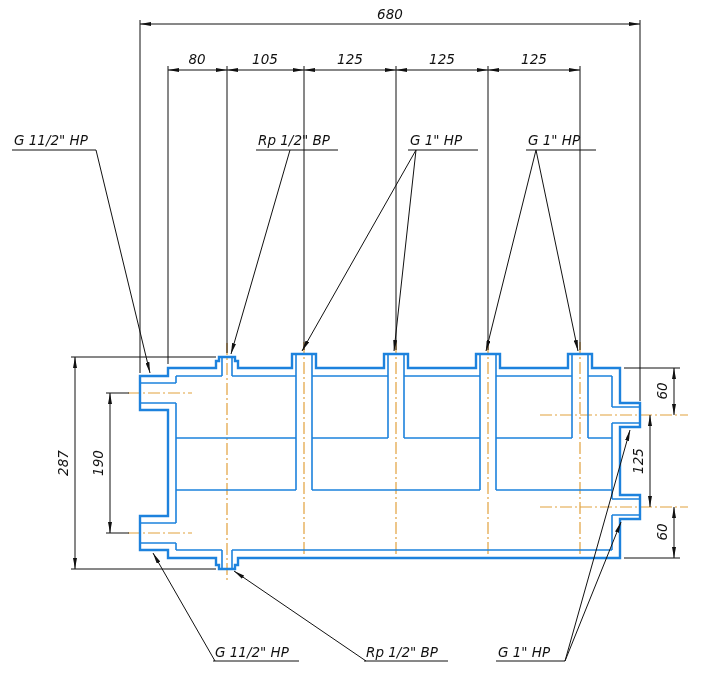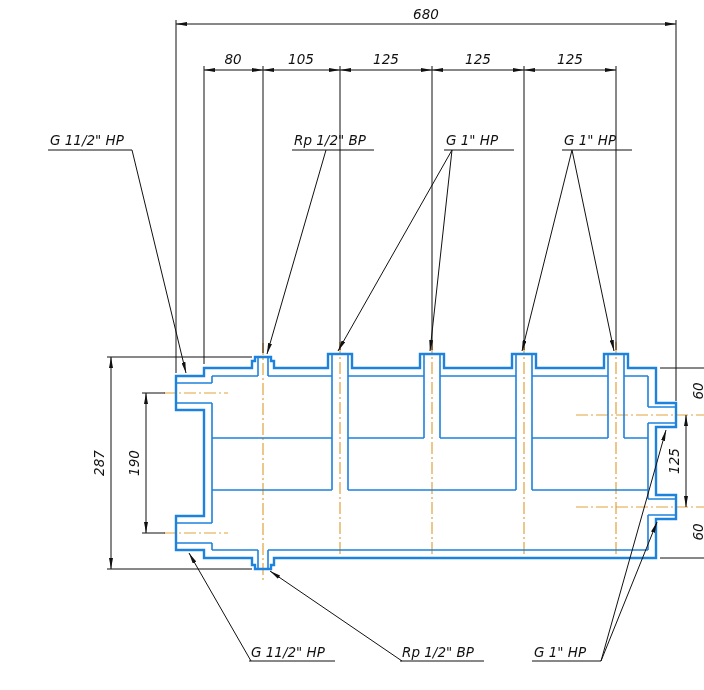--- a/index.html
+++ b/index.html
@@ -4,21 +4,21 @@
 <style>
   html, body {
     margin: 0;
     padding: 0;
     background: #ffffff;
     width: 704px;
     height: 690px;
     overflow: hidden;
     font-family: "DejaVu Sans", sans-serif;
   }
-  .canvas-wrap { width: 668px; height: 690px; margin-left: 36px; }
+  .canvas-wrap { width: 668px; height: 690px; }
   svg { display: block; }
   .part   { stroke: #1d82dd; fill: none; }
   .part-outer { stroke-width: 2.4px; }
   .part-inner { stroke-width: 1.6px; }
   .cl     { stroke: #e2a13c; stroke-width: 1.2px; fill: none;
             stroke-dasharray: 12 3 2 3; }
   .dim    { stroke: #111111; stroke-width: 1px; fill: none; }
   .dimtxt { fill: #111111; font-style: italic; font-size: 13.5px;
             font-family: "DejaVu Sans", sans-serif; }
   .lbltxt { fill: #111111; font-style: italic; font-size: 13.5px;

